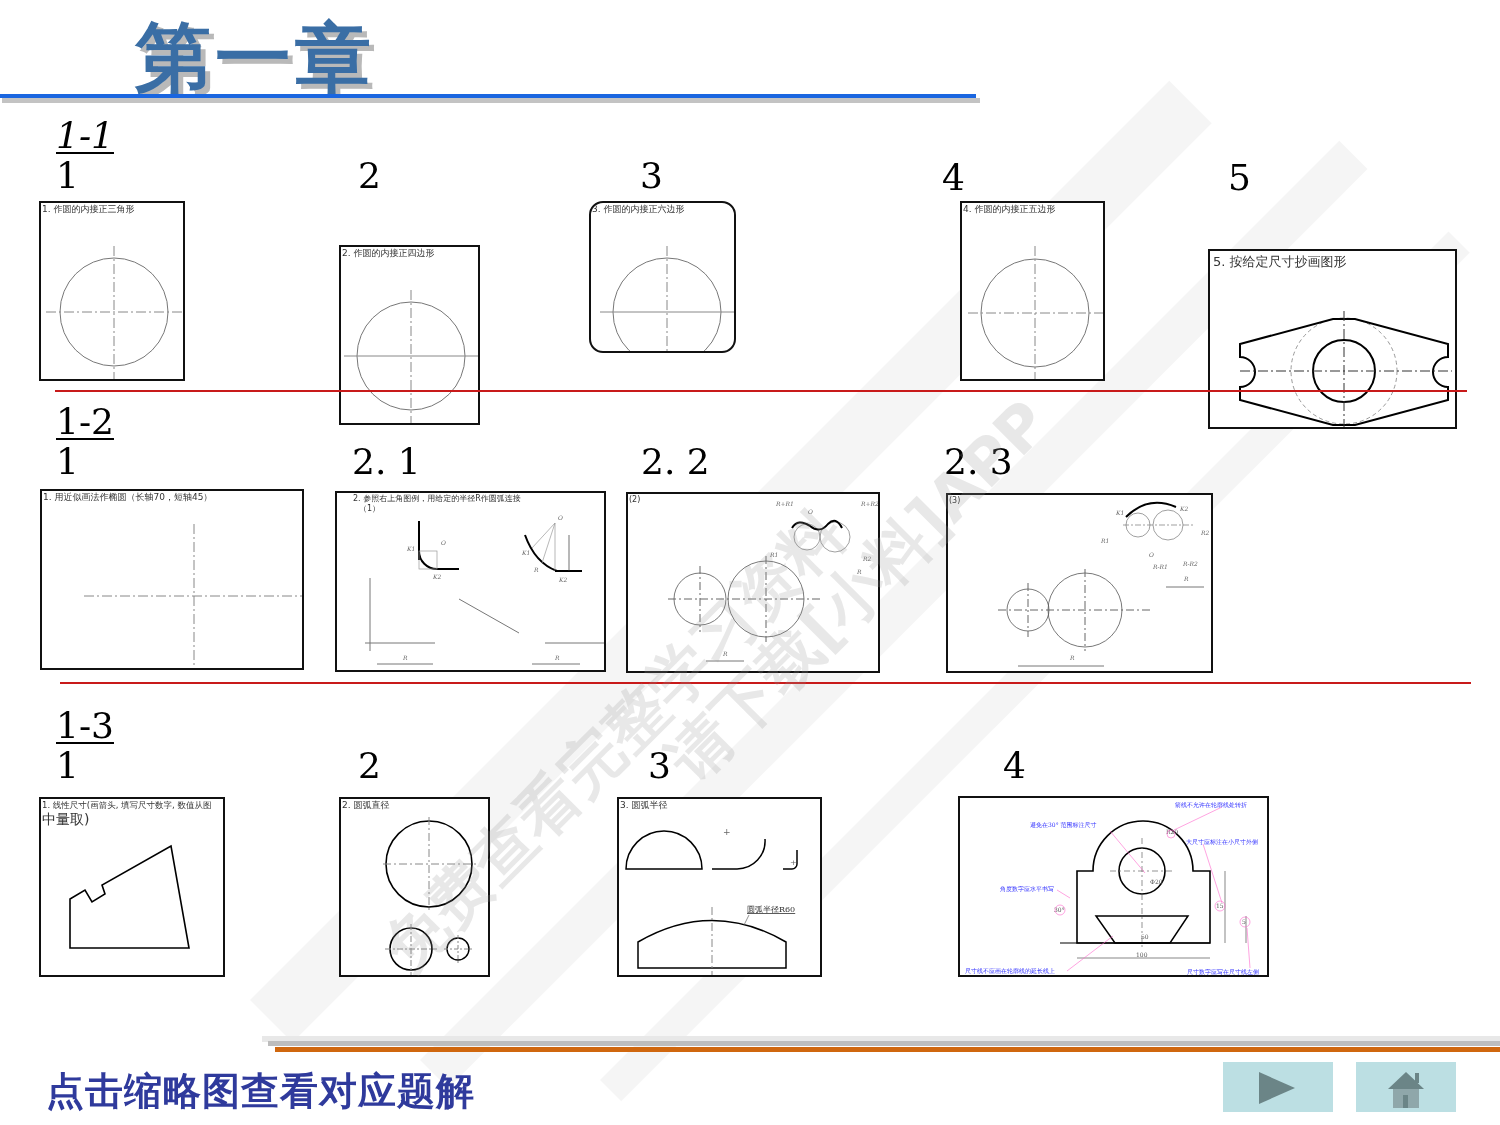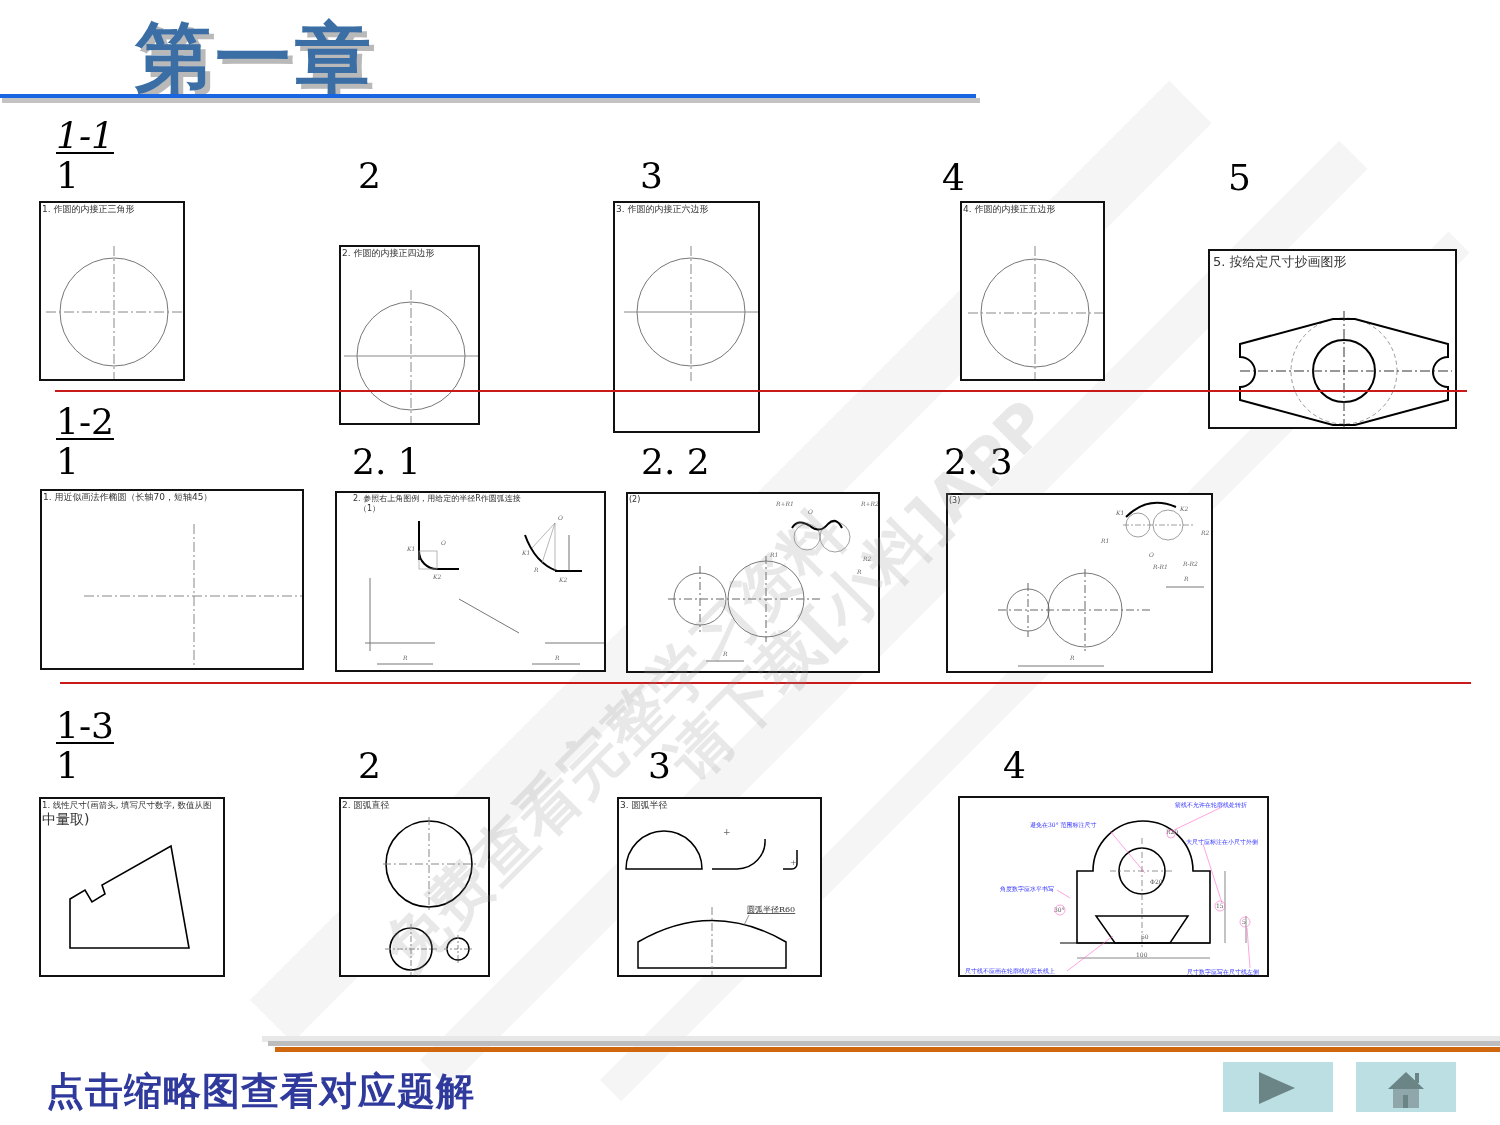--- a/index.html
+++ b/index.html
@@ -53,21 +53,21 @@
 
 <div class="abs thumb" style="left:339px;top:201px;width:141px;height:180px;margin-top:44px;">
   <span class="cap">2. 作圆的内接正四边形</span>
   <svg width="141" height="180">
     <circle cx="70" cy="109" r="54" fill="none" stroke="#777" stroke-width="1"></circle>
     <line x1="3" y1="109" x2="138" y2="109" stroke="#888"></line>
     <line x1="70" y1="43" x2="70" y2="178" stroke="#888" stroke-dasharray="10,3,2,3"></line>
   </svg>
 </div>
 
-<div class="abs thumb" style="left:613px;top:201px;width:147px;height:232px;">
+<div class="abs thumb" style="left:589px;top:201px;width:147px;height:152px;border-radius:14px;">
   <span class="cap">3. 作圆的内接正六边形</span>
   <svg width="147" height="180">
     <circle cx="76" cy="109" r="54" fill="none" stroke="#777" stroke-width="1"></circle>
     <line x1="9" y1="109" x2="144" y2="109" stroke="#888"></line>
     <line x1="76" y1="43" x2="76" y2="178" stroke="#888" stroke-dasharray="10,3,2,3"></line>
   </svg>
 </div>
 
 <div class="abs thumb" style="left:960px;top:201px;width:145px;height:180px;">
   <span class="cap">4. 作圆的内接正五边形</span>

